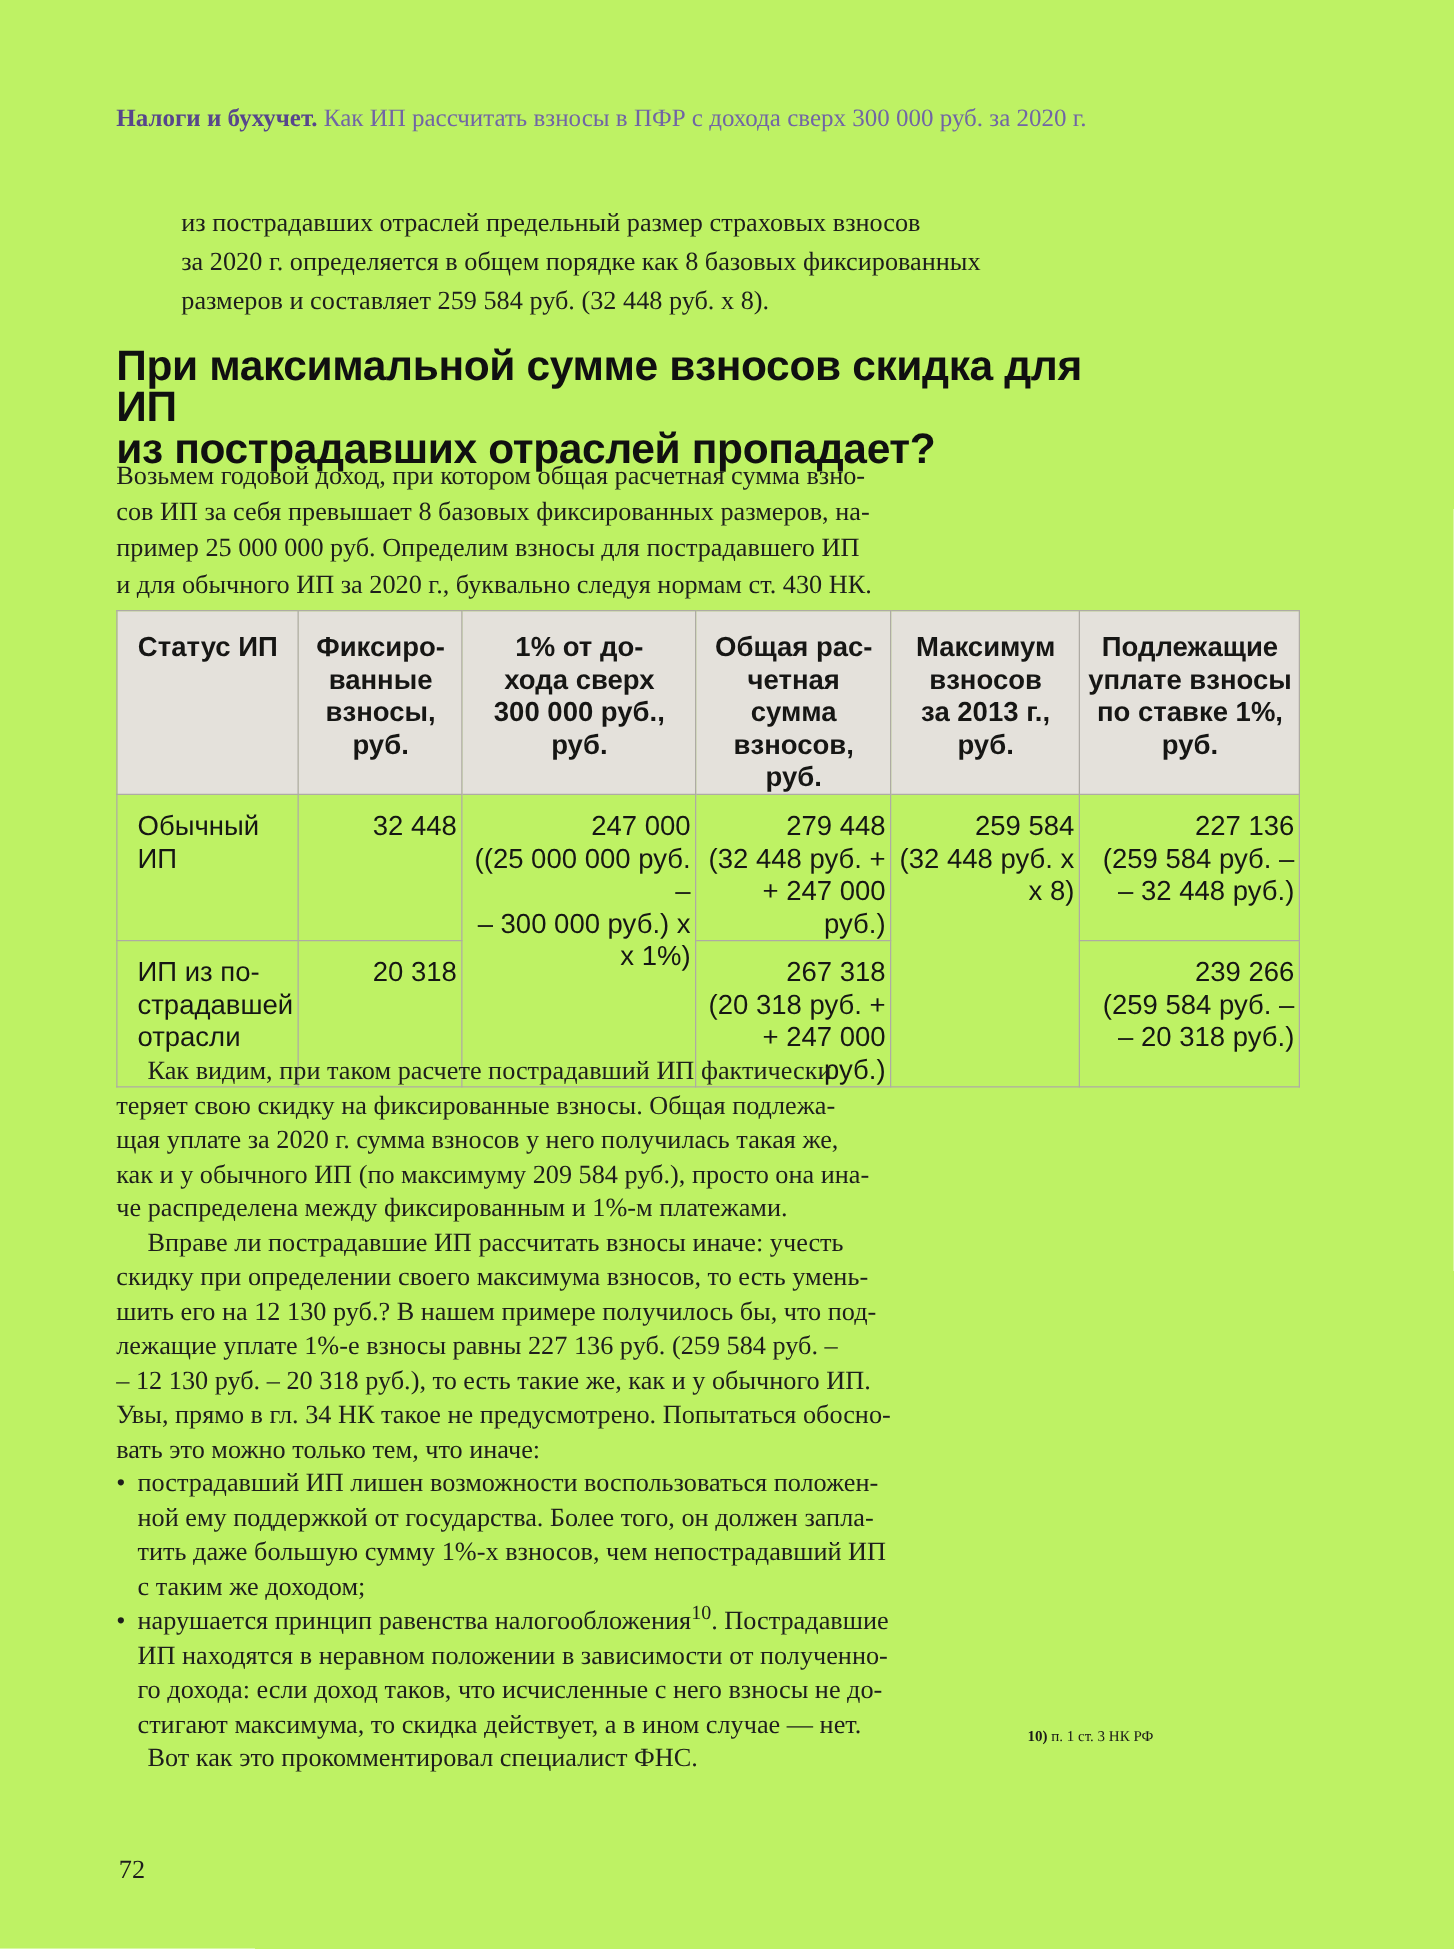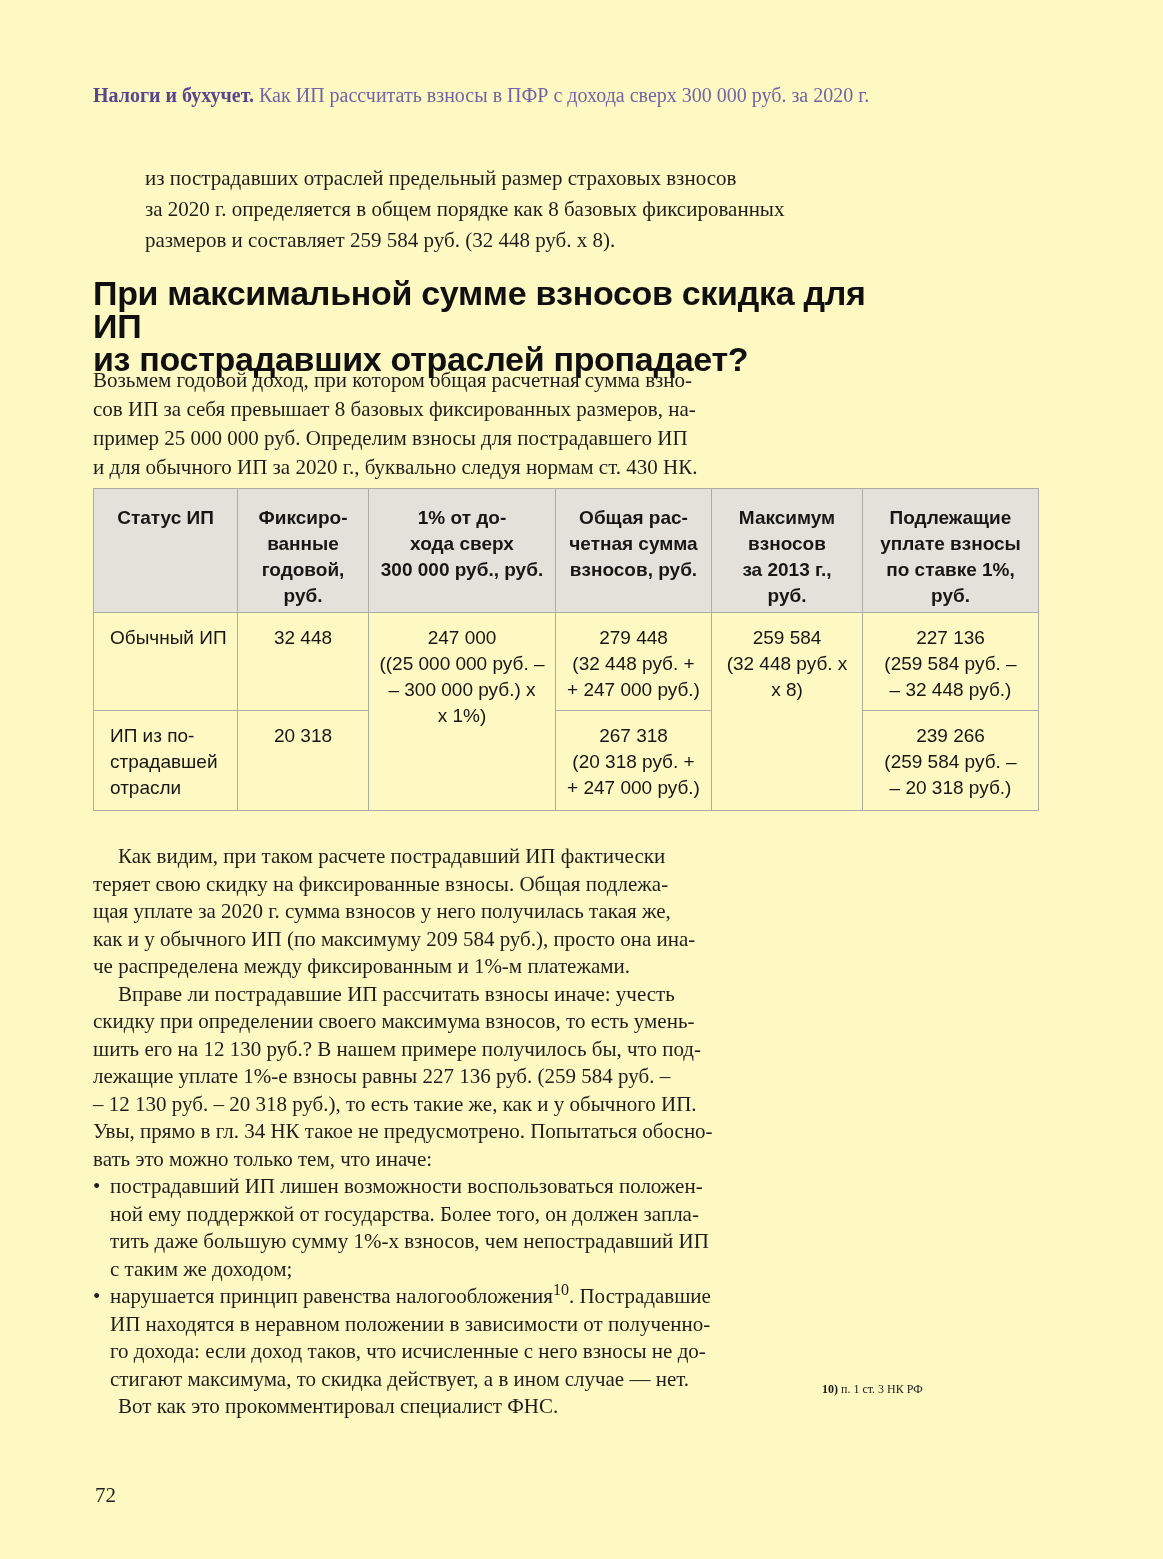--- a/index.html
+++ b/index.html
@@ -1,17 +1,17 @@
 <!DOCTYPE html>
 <html style="--brand_purple: #57468c; --title_purple: #7165a5; --table_header_bg: #e4e1db; --table_border: #aeaba4;"><head>
 <meta charset="utf-8">
 <style>
   html, body { margin:0; padding:0; background:#ffffff; }
   .page {
-    position:relative; width:1163px; height:1559px; background:#fef9c3;
+    position:relative; width:1163px; height:1559px; background:#bef264;
     font-family:"Liberation Serif", serif; color:#1e1e1c; overflow:hidden;
   }
 
   
   .doc-header { position:absolute; left:93px; top:84px; font-size:20px; white-space:nowrap; }
   .brand { font-weight:bold; color:var(--brand_purple); }
   .doc-title { color:var(--title_purple); }
 
   
   .intro {
@@ -28,33 +28,33 @@
 
   .p1 {
     position:absolute; left:93px; top:356px; width:810px;
     font-size:21px; line-height:29px; white-space:pre-line;margin-top:10px;
   }
 
   
   .calc-table {
     position:absolute; left:93px; top:488px;
     border-collapse:collapse; table-layout:fixed;
-    font-family:"Liberation Sans", sans-serif; font-size:19px; line-height:26px;
+    font-family:"Liberation Sans", sans-serif; font-size:22px; line-height:26px;
     color:#161614;
     padding-left:24px;
   }
   .calc-table th, .calc-table td {
     border:1px solid var(--table_border);
     vertical-align:top; text-align:center; white-space:pre-line; padding:0 4px;
   }
   .calc-table th {
     background:var(--table_header_bg); font-weight:bold;
     height:124px; padding-top:16px; box-sizing:border-box;
   }
-  .calc-table td { padding-top:12px; }
+  .calc-table td { padding-top:12px;text-align:right; }
   .calc-table .al { text-align:left; padding-left:16px; }
   .calc-table tr.r1 { height:98px; }
   .calc-table tr.r2 { height:100px; }
 
   
   .text2 {
     position:absolute; left:93px; top:843px; width:810px;
     font-size:21px; line-height:27.5px;
   }
   .text2 p { margin:0; white-space:pre-line; }
@@ -99,21 +99,21 @@
         <col style="width:187px">
       <col style="width:156px">
         <col style="width:151px">
         <col style="width:176px">
     </colgroup>
     <thead>
       <tr>
         <th>Статус ИП</th>
         <th>Фиксиро-
 ванные
-годовой,
+взносы,
 руб.</th>
         <th>1% от до-
 хода сверх
 300 000 руб., руб.</th>
         <th>Общая рас-
 четная сумма
 взносов, руб.</th>
         <th>Максимум
 взносов
 за 2013 г.,

